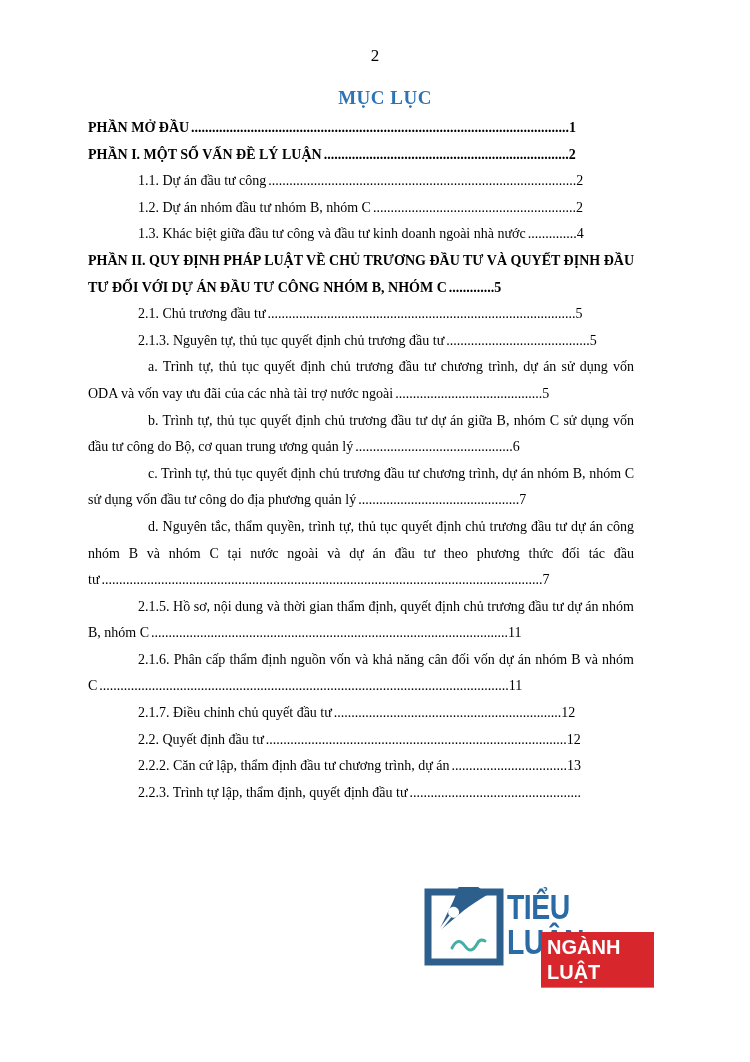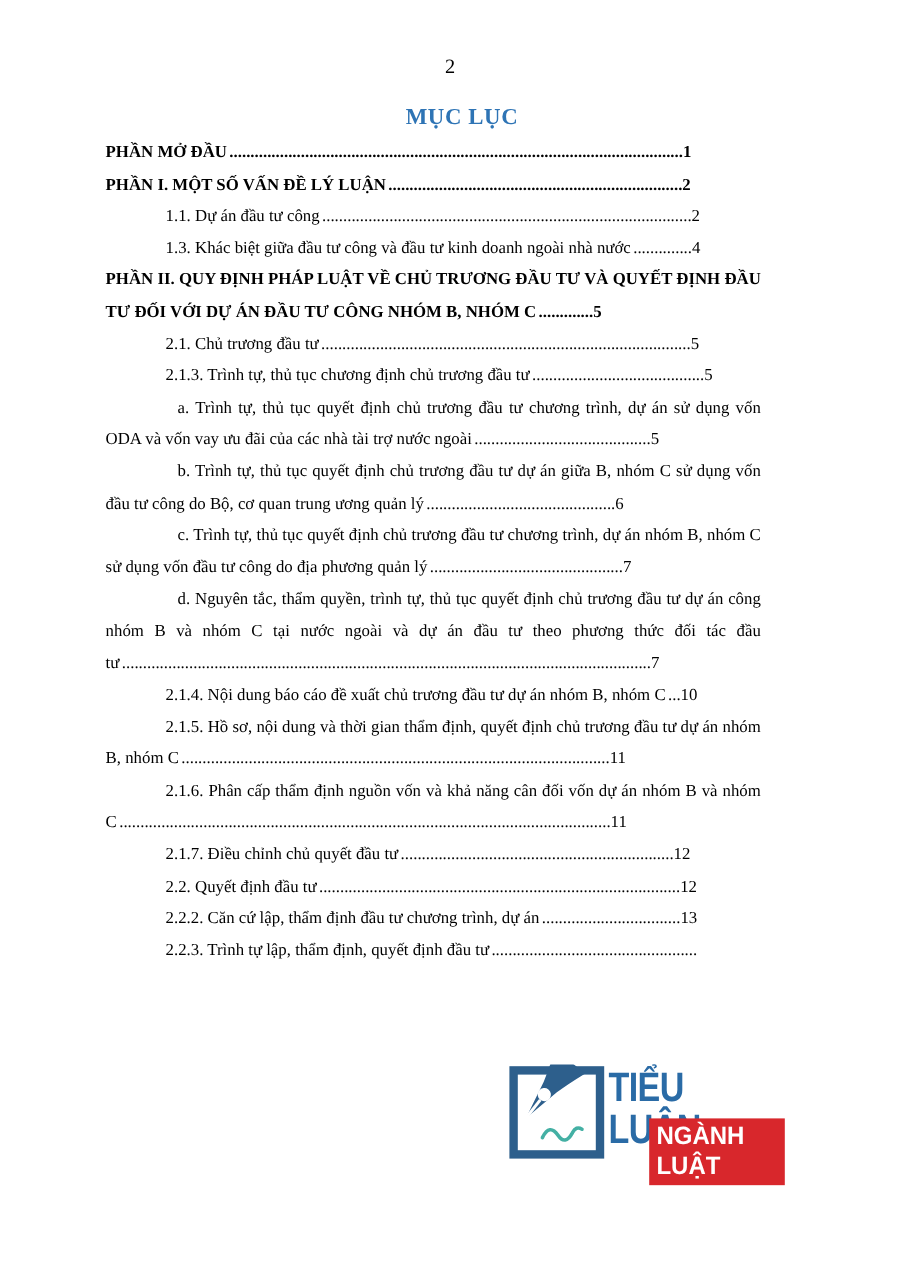--- a/index.html
+++ b/index.html
@@ -71,29 +71,29 @@
 <div class="page">
 
   <div class="page-number">2</div>
 
   <h1 class="doc-title" style="color: rgb(46, 116, 181); margin-left: 20px;">MỤC LỤC</h1>
 
   <div class="toc" id="toc">
       <p class="toc-entry i0 b"><span class="toc-text">PHẦN MỞ ĐẦU</span><span class="dots">............................................................................................................</span><span class="page-num">1</span></p>
       <p class="toc-entry i0 b"><span class="toc-text">PHẦN I. MỘT SỐ VẤN ĐỀ LÝ LUẬN</span><span class="dots">......................................................................</span><span class="page-num">2</span></p>
       <p class="toc-entry i1"><span class="toc-text">1.1. Dự án đầu tư công</span><span class="dots">........................................................................................</span><span class="page-num">2</span></p>
+      <p class="toc-entry i1"><span class="toc-text">1.2. Dự án nhóm đầu tư nhóm B, nhóm C</span><span class="dots">..........................................................</span><span class="page-num">2</span></p>
       <p class="toc-entry i1"><span class="toc-text">1.3. Khác biệt giữa đầu tư công và đầu tư kinh doanh ngoài nhà nước</span><span class="dots">..............</span><span class="page-num">4</span></p>
       <p class="toc-entry i0 b"><span class="toc-text">PHẦN II. QUY ĐỊNH PHÁP LUẬT VỀ CHỦ TRƯƠNG ĐẦU TƯ VÀ QUYẾT ĐỊNH ĐẦU TƯ ĐỐI VỚI DỰ ÁN ĐẦU TƯ CÔNG NHÓM B, NHÓM C</span><span class="dots">.............</span><span class="page-num">5</span></p>
       <p class="toc-entry i1"><span class="toc-text">2.1. Chủ trương đầu tư</span><span class="dots">........................................................................................</span><span class="page-num">5</span></p>
-      <p class="toc-entry i1"><span class="toc-text">2.1.3. Trình tự, thủ tục chương định chủ trương đầu tư</span><span class="dots">.........................................</span><span class="page-num">5</span></p>
+      <p class="toc-entry i1"><span class="toc-text">2.1.3. Nguyên tự, thủ tục quyết định chủ trương đầu tư</span><span class="dots">.........................................</span><span class="page-num">5</span></p>
       <p class="toc-entry i2"><span class="toc-text">a. Trình tự, thủ tục quyết định chủ trương đầu tư chương trình, dự án sử dụng vốn ODA và vốn vay ưu đãi của các nhà tài trợ nước ngoài</span><span class="dots">..........................................</span><span class="page-num">5</span></p>
       <p class="toc-entry i2"><span class="toc-text">b. Trình tự, thủ tục quyết định chủ trương đầu tư dự án giữa B, nhóm C sử dụng vốn đầu tư công do Bộ, cơ quan trung ương quản lý</span><span class="dots">.............................................</span><span class="page-num">6</span></p>
       <p class="toc-entry i2"><span class="toc-text">c. Trình tự, thủ tục quyết định chủ trương đầu tư chương trình, dự án nhóm B, nhóm C sử dụng vốn đầu tư công do địa phương quản lý</span><span class="dots">..............................................</span><span class="page-num">7</span></p>
       <p class="toc-entry i2"><span class="toc-text">d. Nguyên tắc, thẩm quyền, trình tự, thủ tục quyết định chủ trương đầu tư dự án công nhóm B và nhóm C tại nước ngoài và dự án đầu tư theo phương thức đối tác đầu tư</span><span class="dots">..............................................................................................................................</span><span class="page-num">7</span></p>
-      <p class="toc-entry i1"><span class="toc-text">2.1.4. Nội dung báo cáo đề xuất chủ trương đầu tư dự án nhóm B, nhóm C</span><span class="dots">...</span><span class="page-num">10</span></p>
       <p class="toc-entry i1"><span class="toc-text">2.1.5. Hồ sơ, nội dung và thời gian thẩm định, quyết định chủ trương đầu tư dự án nhóm B, nhóm C</span><span class="dots">......................................................................................................</span><span class="page-num">11</span></p>
       <p class="toc-entry i1"><span class="toc-text">2.1.6. Phân cấp thẩm định nguồn vốn và khả năng cân đối vốn dự án nhóm B và nhóm C</span><span class="dots">.....................................................................................................................</span><span class="page-num">11</span></p>
       <p class="toc-entry i1"><span class="toc-text">2.1.7. Điều chỉnh chủ quyết đầu tư</span><span class="dots">.................................................................</span><span class="page-num">12</span></p>
       <p class="toc-entry i1"><span class="toc-text">2.2. Quyết định đầu tư</span><span class="dots">......................................................................................</span><span class="page-num">12</span></p>
       <p class="toc-entry i1"><span class="toc-text">2.2.2. Căn cứ lập, thẩm định đầu tư chương trình, dự án</span><span class="dots">.................................</span><span class="page-num">13</span></p>
       <p class="toc-entry i1"><span class="toc-text">2.2.3. Trình tự lập, thẩm định, quyết định đầu tư</span><span class="dots">.................................................</span><span class="page-num"></span></p>
     </div>
 
   <div class="logo">
     <svg class="logo-frame-icon" viewBox="0 0 82 80" xmlns="http://www.w3.org/2000/svg">

